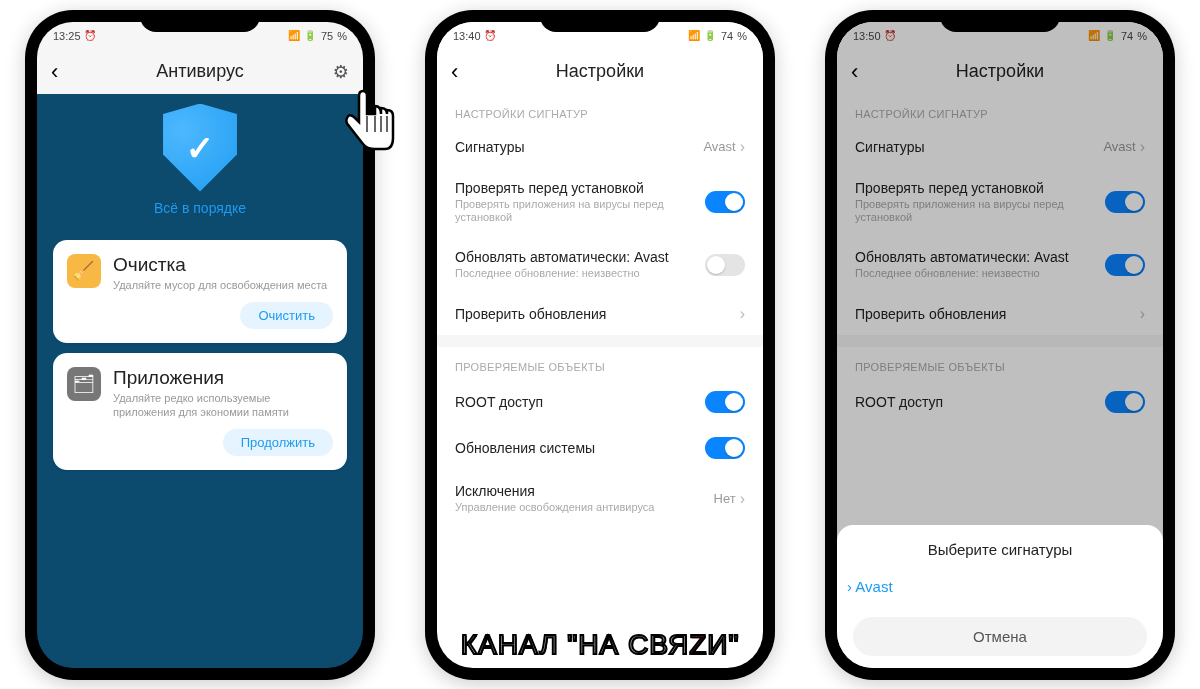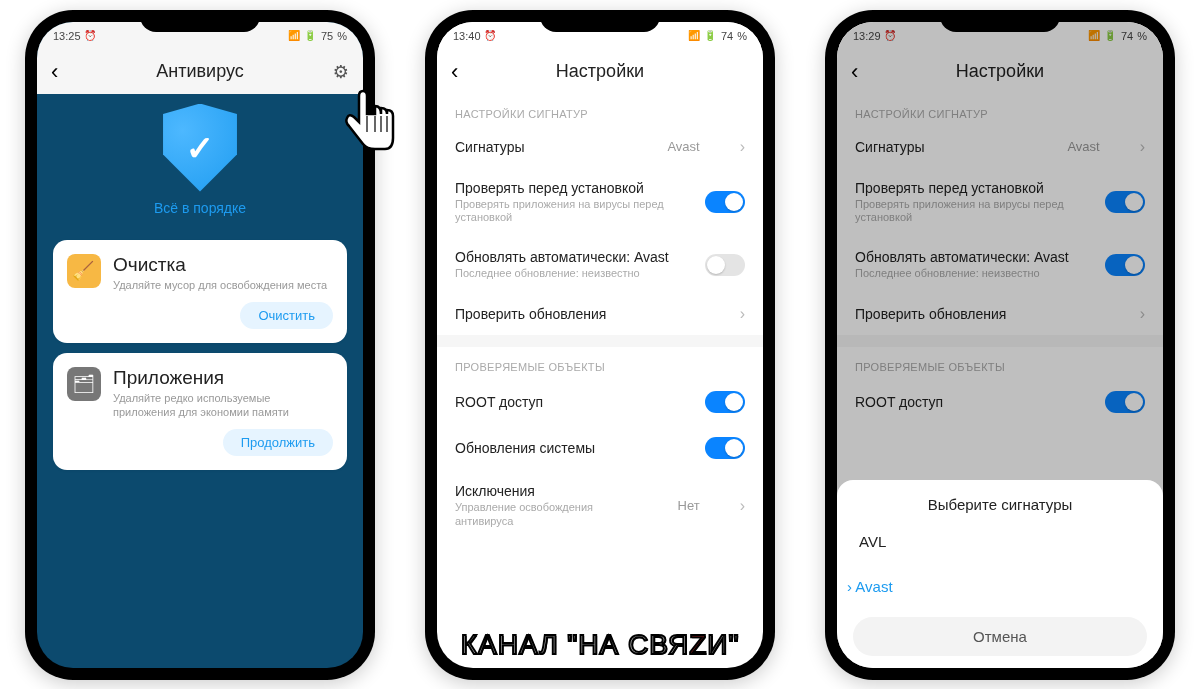--- a/index.html
+++ b/index.html
@@ -105,21 +105,21 @@
     pointer-events:none;
   }
 
   
   .section-hdr{
     font-size:11px; color:#aaa; padding:14px 18px 6px;
     letter-spacing:0.3px;
   }
   .row{
     display:flex; align-items:center; justify-content:space-between;
-    padding:12px 18px; background:#fff;gap:36px;
+    padding:12px 18px; background:#fff;
   }
   .row + .row { }
   .row .rleft{flex:1;min-width:0;}
   .row .rtitle{font-size:14px;color:#222;}
   .row .rsub{font-size:11px;color:#aaa;margin-top:2px;line-height:1.25;}
   .row .rval{font-size:13px;color:#999;margin-right:4px;}
   .chev{color:#bbb;font-size:16px;}
   .switch{
     width:40px;height:22px;border-radius:11px;position:relative;
   }
@@ -315,21 +315,21 @@
       </div>
     </div>
   </div>
 </div>
 
 <div class="phone">
   <div class="notch"></div>
   <div class="screen white-bg">
     <div class="statusbar white">
       <div class="left">
-        <span>13:29</span>
+        <span>13:50</span>
         <span class="sb-icon">⏰</span>
       </div>
       <div class="right">
         <span class="sb-icon">📶</span>
         <span class="sb-icon">🔋</span>
         <span>74</span>
           <span>%</span>
       </div>
     </div>
     <div class="titlebar white">
@@ -373,21 +373,20 @@
         <div class="rleft">
             <div class="rtitle">ROOT доступ</div>
           </div>
         <div class="switch on"></div>
       </div>
     </div>
 
     <div class="dim-overlay"></div>
     <div class="sheet">
       <div class="sheet-title">Выберите сигнатуры</div>
-      <div class="sheet-opt">AVL</div>
       <div class="sheet-opt selected">Avast</div>
       <div class="sheet-cancel">Отмена</div>
     </div>
   </div>
 </div>
 
 <div class="watermark">
   <span>КАНАЛ "НА СВЯ</span><span class="z">Z</span><span>И"</span>
 </div>
 

